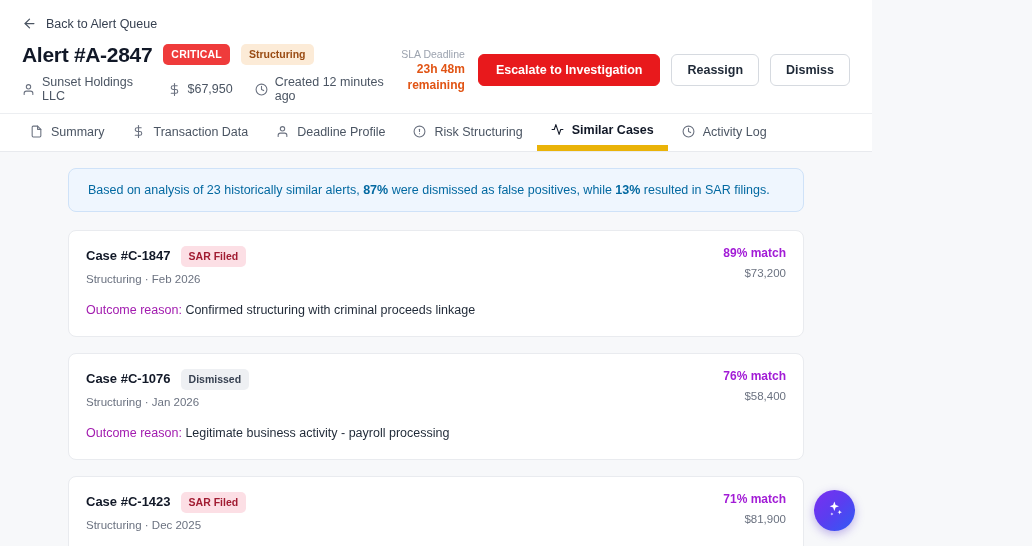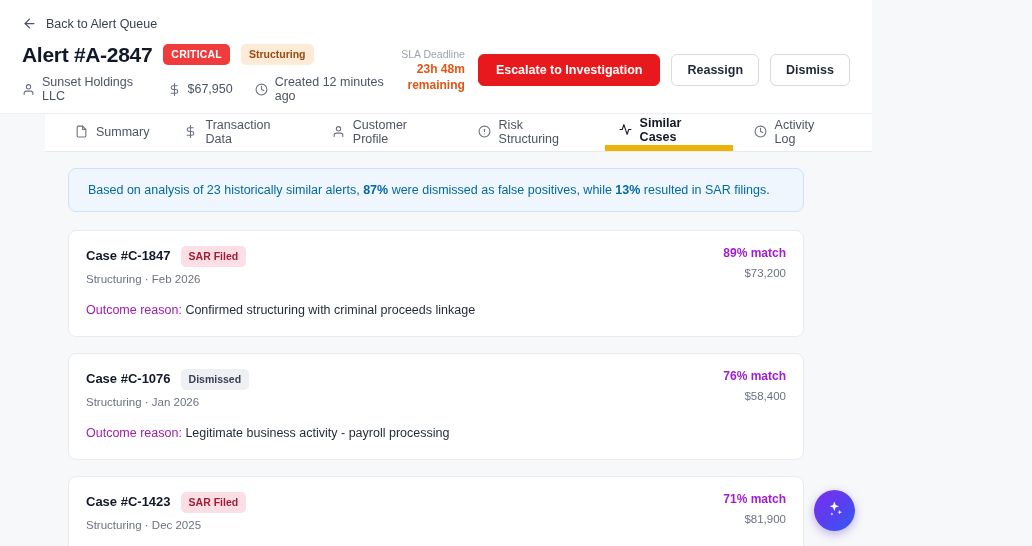--- a/index.html
+++ b/index.html
@@ -118,25 +118,24 @@
     border: 1px solid #e8191c;
     color: #ffffff;
     padding: 8px 17px;
   }
 
   
   .tabs {
     background: #ffffff;
     display: flex;
     align-items: stretch;
-    gap: 7px;
+    gap: 0;
     padding: 0 22px;
     border-bottom: 1px solid #e8eaee;
     height: 38px;
-    margin-left: 45px;
   }
   .tab {
     display: inline-flex;
     align-items: center;
     gap: 8px;
     font-size: 12.5px;
     color: #4b5563;
     padding: 0 14px;
     cursor: pointer;
     position: relative;
@@ -346,21 +345,21 @@
       <span>Transaction Data</span>
     </div>
 
     <div class="tab">
       <span class="tab-ico">
         <svg width="13" height="13" viewBox="0 0 24 24" fill="none" stroke="currentColor" stroke-width="2" stroke-linecap="round" stroke-linejoin="round">
             <path d="M20 21v-2a4 4 0 0 0-4-4H8a4 4 0 0 0-4 4v2"></path>
             <circle cx="12" cy="7" r="4"></circle>
           </svg>
       </span>
-      <span>Customer Profile</span>
+      <span>Deadline Profile</span>
     </div>
 
     <div class="tab">
       <span class="tab-ico">
         <svg width="13" height="13" viewBox="0 0 24 24" fill="none" stroke="currentColor" stroke-width="2" stroke-linecap="round" stroke-linejoin="round">
             <circle cx="12" cy="12" r="10"></circle>
             <line x1="12" y1="8" x2="12" y2="12"></line>
             <line x1="12" y1="16" x2="12.01" y2="16"></line>
           </svg>
       </span>

